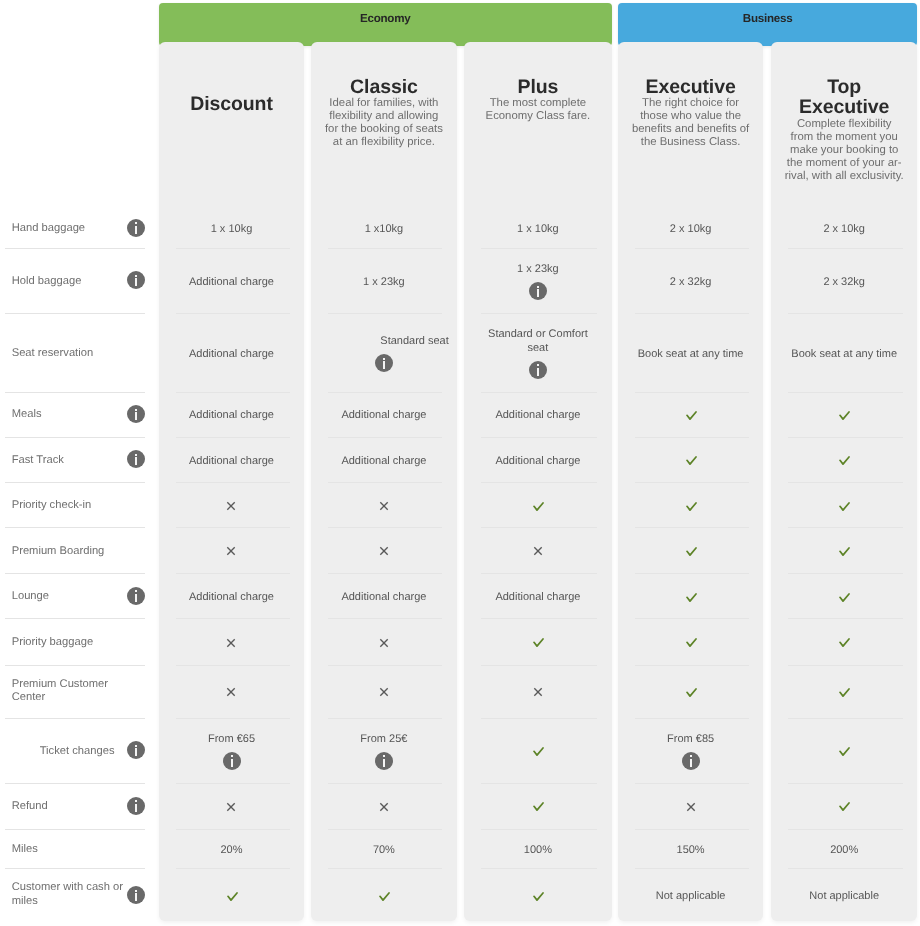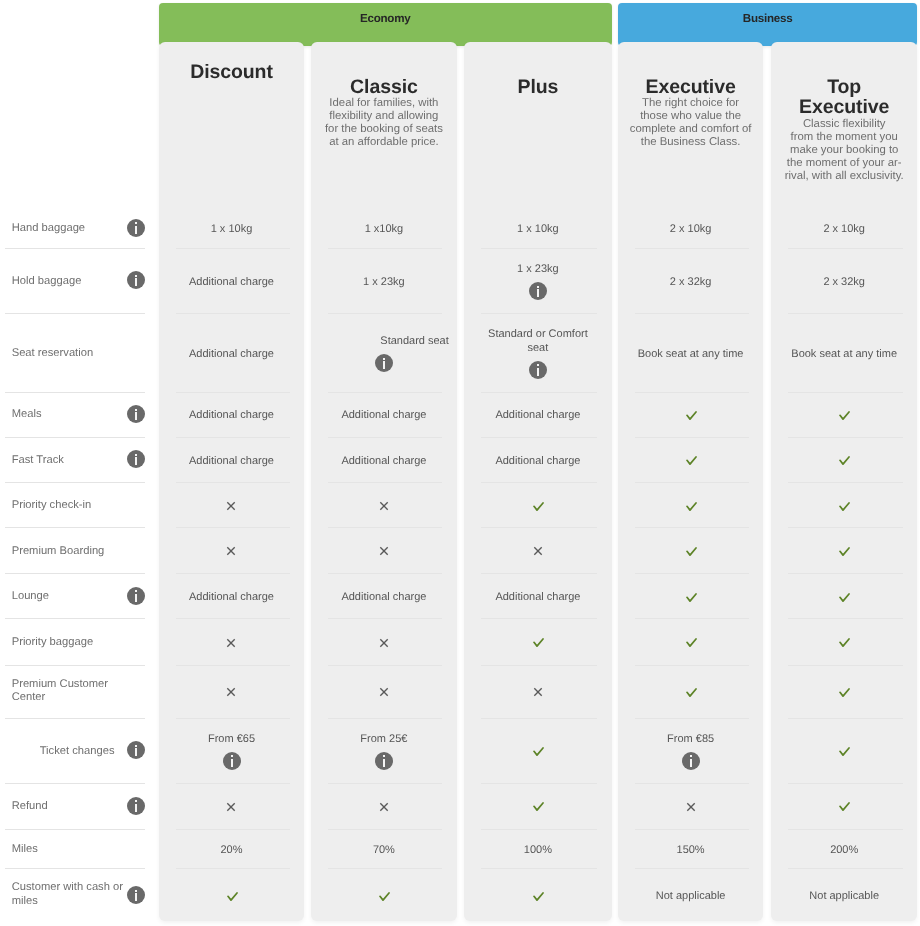--- a/index.html
+++ b/index.html
@@ -50,74 +50,79 @@
 
   <div class="banner" style="left: 158.6px; width: 453.2px; background: rgb(132, 189, 89);">
     <span>Economy</span>
   </div>
     <div class="banner" style="left: 617.8px; width: 299.6px; background: rgb(71, 169, 221);">
     <span>Business</span>
   </div>
 
   <div class="card" style="left: 158.6px; width: 145.8px;">
     <div class="cardhead">
-      <div class="fare-name" style="top: 20px;">
+      <div class="fare-name" style="top: 52px;">
 
       <div>Discount</div>
         </div>
     </div>
   </div>
     <div class="card" style="left: 311px; width: 145.8px;">
     <div class="cardhead">
       <div class="fare-name" style="top: 35px;">
 
       <div>Classic</div>
         </div>
       <div class="fare-desc" style="top: 55px;">
 
       <div>Ideal for families, with</div>
           <div>flexibility and allowing</div>
           <div>for the booking of seats</div>
-          <div>at an affordable price.</div>
+          <div>at an flexibility price.</div>
         </div>
     </div>
   </div>
     <div class="card" style="left: 464px; width: 147.8px;">
     <div class="cardhead">
       <div class="fare-name" style="top: 35px;">
 
       <div>Plus</div>
         </div>
+      <div class="fare-desc" style="top: 55px;">
+
+      <div>The most complete</div>
+          <div>Economy Class fare.</div>
+        </div>
     </div>
   </div>
     <div class="card" style="left: 617.8px; width: 145.6px;">
     <div class="cardhead">
       <div class="fare-name" style="top: 35px;">
 
       <div>Executive</div>
         </div>
       <div class="fare-desc" style="top: 55px;">
 
       <div>The right choice for</div>
           <div>those who value the</div>
-          <div>complete and comfort of</div>
+          <div>benefits and benefits of</div>
           <div>the Business Class.</div>
         </div>
     </div>
   </div>
     <div class="card" style="left: 771px; width: 146.4px;">
     <div class="cardhead">
       <div class="fare-name" style="top: 35px;">
 
       <div>Top</div>
           <div>Executive</div>
         </div>
       <div class="fare-desc" style="top: 76.5px;">
 
-      <div>Classic flexibility</div>
+      <div>Complete flexibility</div>
           <div>from the moment you</div>
           <div>make your booking to</div>
           <div>the moment of your ar-</div>
           <div>rival, with all exclusivity.</div>
         </div>
     </div>
   </div>
 
   <div>
     <div class="rowlabel" style="top: 222.1px;">

